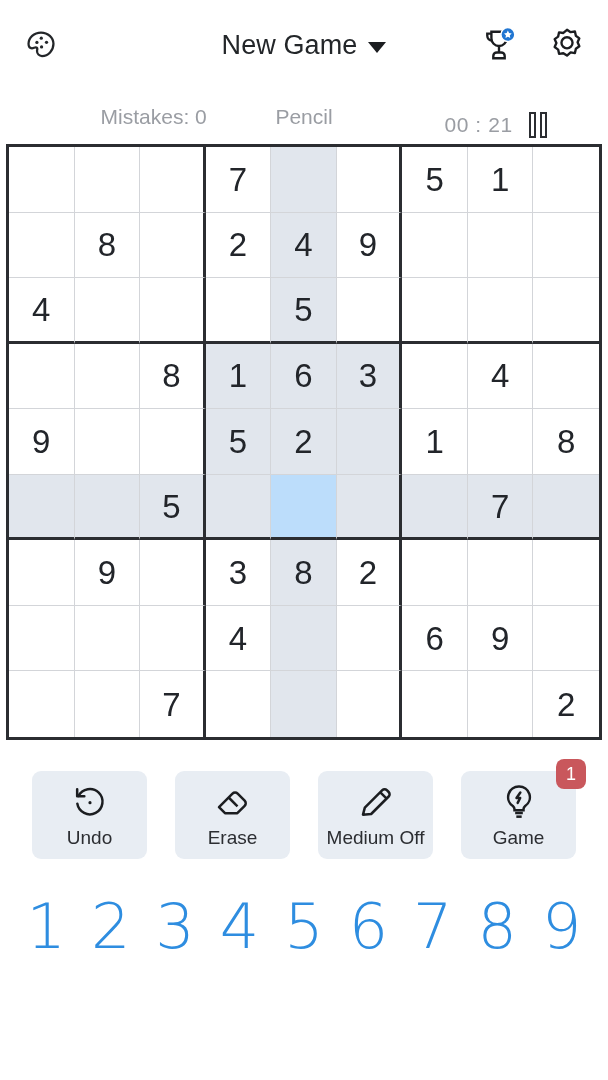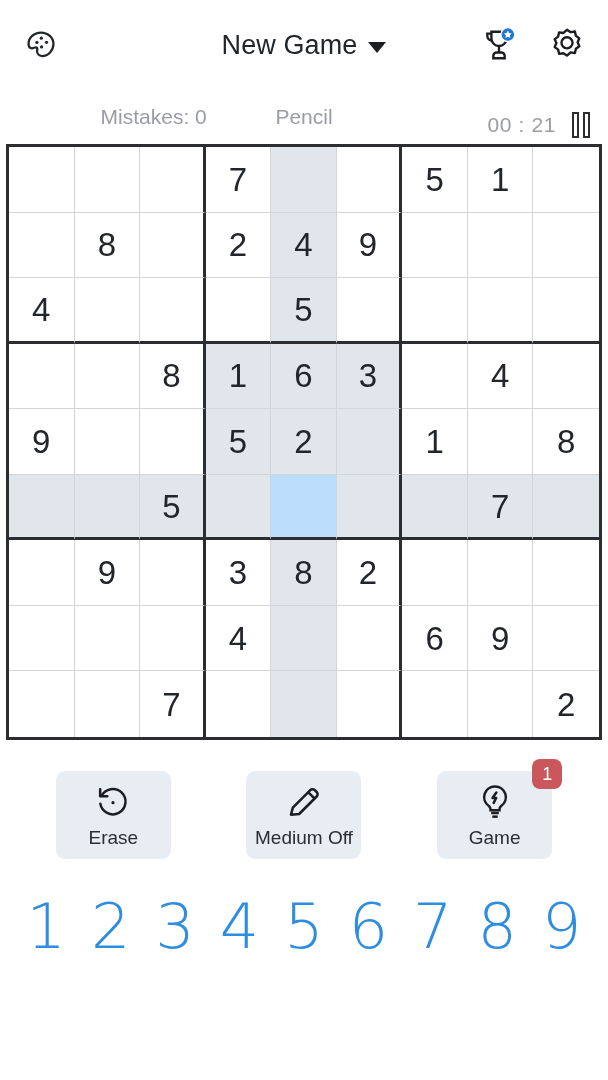--- a/index.html
+++ b/index.html
@@ -37,21 +37,21 @@
   .icon-btn { width: 46px; height: 46px; display:flex; align-items:center; justify-content:center; cursor:pointer; position:relative; }
 
   
   .statusbar {
     height: 54px; flex: 0 0 54px;
     display: flex; align-items: center; padding: 0 18px;
     font-size: 21px; color: #9a9da3; position: relative;
   }
   .st-left  { width: 33%; text-align: right; }
   .st-mid   { width: 34%; text-align: center; }
-  .st-right { width: 33%; display:flex; align-items:center; justify-content:flex-end; gap: 16px; margin-top: 15px; }
+  .st-right { width: 33%; display:flex; align-items:center; justify-content:center; gap: 16px; margin-top: 15px; }
   .timer { font-size: 21px; color: #9a9da3; letter-spacing: .6px; }
   .pause { display:flex; gap:4px; cursor:pointer; }
   .pause i { display:block; width: 7px; height: 26px; border: 2px solid #2b2d31; background:#fff; }
 
   
   .board-wrap { flex: 0 0 600px; padding: 0 6px; }
   .board {
     width: 596px; height: 596px;
     border: 3px solid #2b2d31;
     display: grid;
@@ -257,23 +257,30 @@
   </div>
 
   <div class="actions">
 
     <div class="action">
       <svg width="40" height="40" viewBox="0 0 24 24" fill="none" stroke="#1b1d20" stroke-width="1.5">
         <path d="M5.1 8.4A7.6 7.6 0 1 1 4.4 13" stroke-linecap="round"></path>
         <path d="M4.3 4.3v4.3h4.3" stroke-linecap="round" stroke-linejoin="round"></path>
         <circle cx="12" cy="12.4" r=".95" fill="#1b1d20" stroke="none"></circle>
       </svg>
+      <span class="lbl">Undo</span>
+    </div>
+
+    <div class="action">
+      <svg width="40" height="40" viewBox="0 0 24 24" fill="none" stroke="#1b1d20" stroke-width="1.5">
+        <path d="M3.6 15.1l8.1-8.1a2.2 2.2 0 0 1 3.1 0l4.2 4.2a2.2 2.2 0 0 1 0 3.1l-4.4 4.4H7.2L3.6 15.1z" stroke-linejoin="round"></path>
+        <path d="M9.4 9.3l5.3 5.3"></path>
+      </svg>
       <span class="lbl">Erase</span>
     </div>
-
 
     <div class="action">
       <svg width="40" height="40" viewBox="0 0 24 24" fill="none" stroke="#1b1d20" stroke-width="1.5">
         <path d="M4.2 19.6l1.1-4.2L15.8 4.9a1.9 1.9 0 0 1 2.7 0l1.1 1.1a1.9 1.9 0 0 1 0 2.7L9.1 19.2z" stroke-linejoin="round"></path>
         <path d="M14.6 6.2l3.8 3.8"></path>
       </svg>
       <span class="lbl">Medium Off</span>
     </div>
 
     <div class="action">

